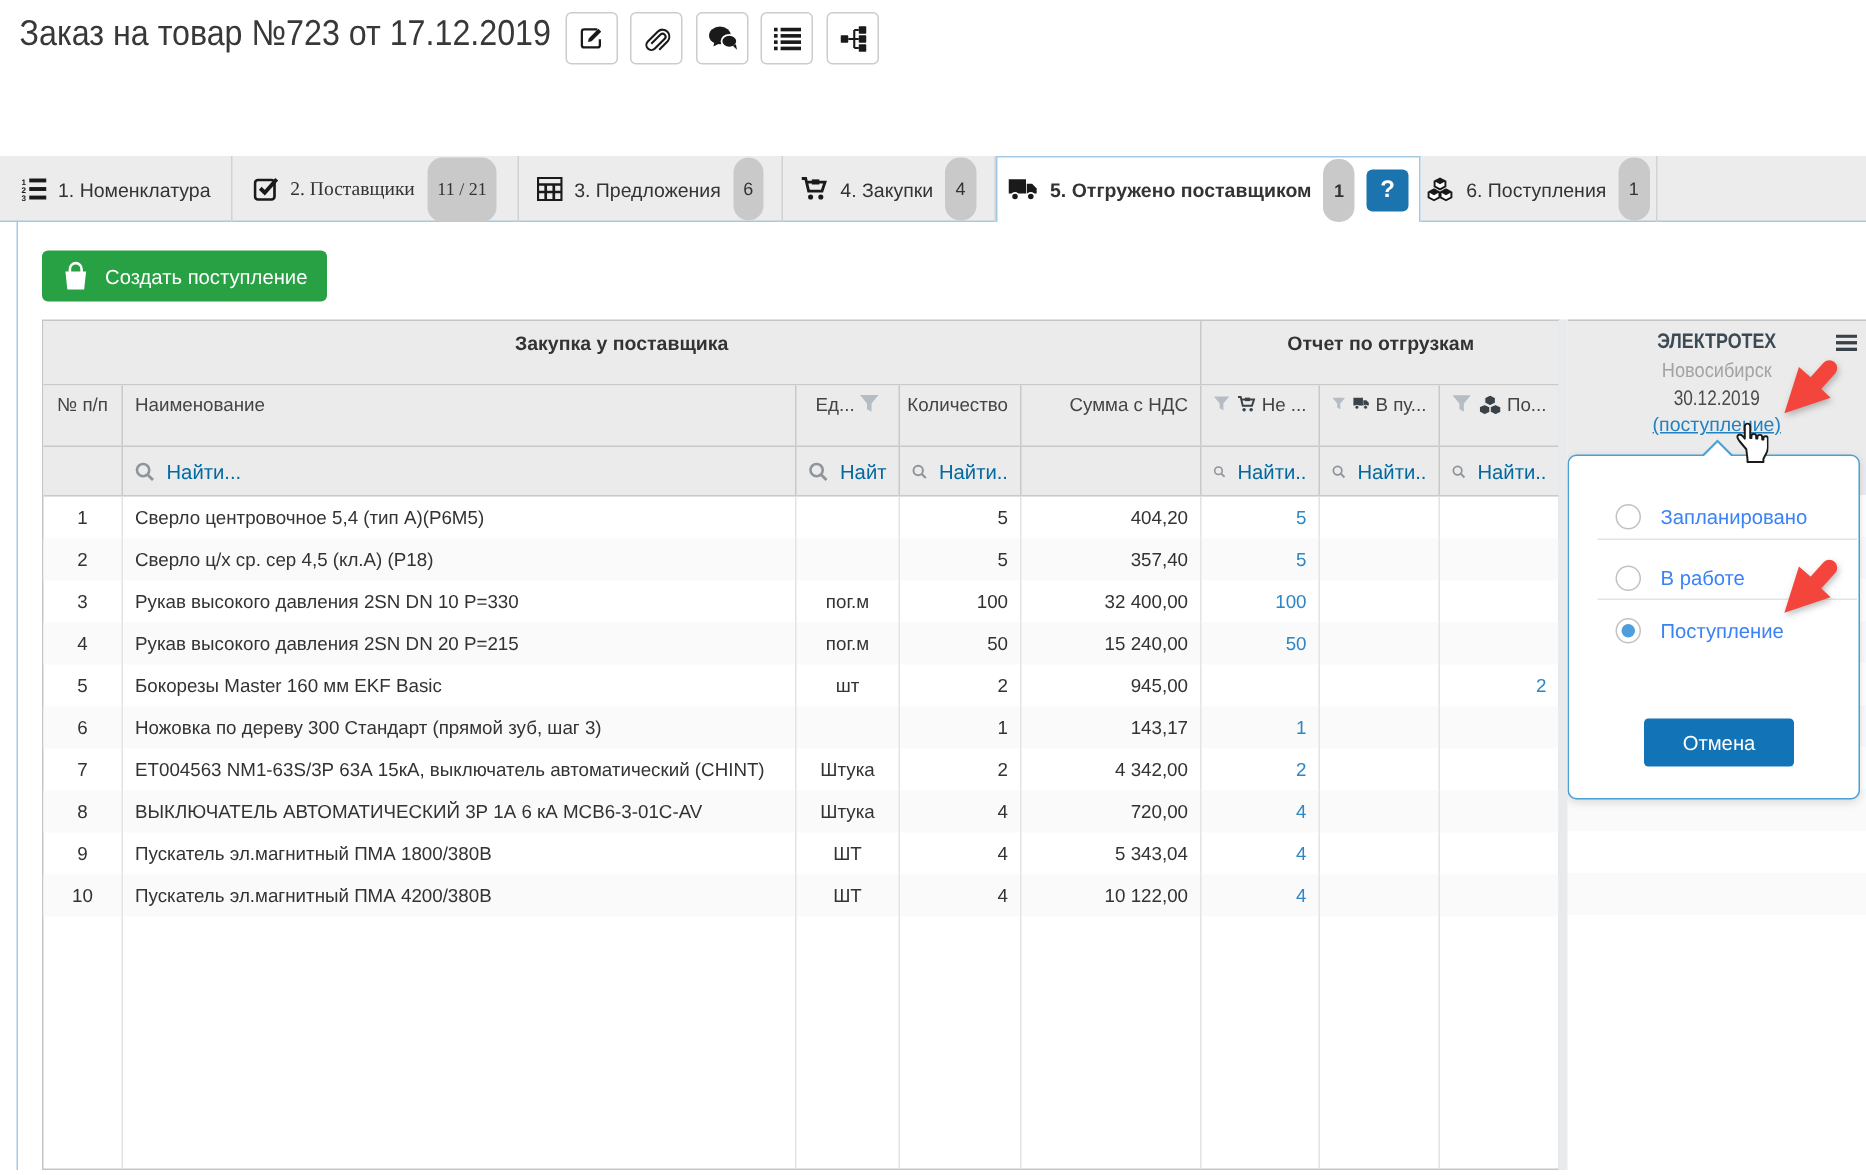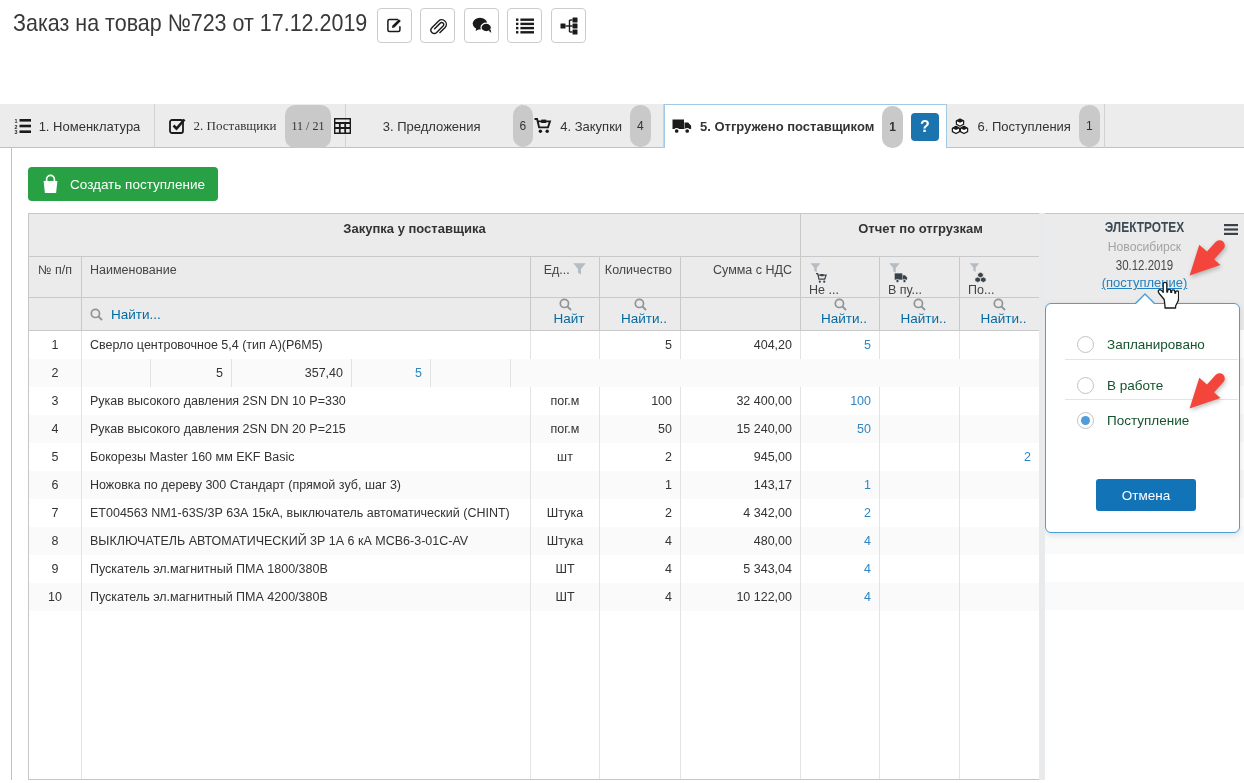--- a/index.html
+++ b/index.html
@@ -13,21 +13,21 @@
 
 
 #status { left:11px; top:53px; width:320px; height:34px; background:#90c8a2; border-radius:4px; color:#e0f0e7; font-size:12.8px; display:flex; align-items:center; justify-content:center; white-space:nowrap; }
 #status .caret { display:inline-block; width:0; height:0; border-left:5px solid transparent; border-right:5px solid transparent; border-top:5px solid #e3f2e9; margin-left:7px; }
 
 
 #tabbar { left:0; top:104px; width:1244px; height:44px; background:#ececec; border-bottom:1px solid #a4c9e5; display:flex; }
 .tab { height:44px; display:flex; align-items:center; justify-content:center; border-right:1px solid #d2d2d2; font-size:13px; color:#333; white-space:nowrap; }
 .tab:nth-child(1){ width:155px; }
 .tab:nth-child(2){ width:191px;font-family:Liberation Serif, serif; }
-.tab:nth-child(3){ width:176px;gap:24px; }
+.tab:nth-child(3){ width:176px; }
 .tab:nth-child(4){ width:142px; }
 .tab:nth-child(5){ width:283px; }
 .tab:nth-child(6){ width:158px; }
 .tab .ticon { margin-right:8px; display:flex; }
 .badge { background:#c9c9c9; color:#333; border-radius:10px; padding:14px 7px; font-size:12px; margin-left:8px; }
 .tab.active { background:#fff; border:1px solid #a4c9e5; border-bottom:1px solid #fff; font-weight:bold; margin-bottom:-1px; height:45px; }
 #qbtn { width:28px; height:28px; background:#1b74ae; color:#fff; border-radius:4px; font-size:16px; font-weight:bold; display:flex; align-items:center; justify-content:center; margin-left:8px; }
 
 
 #panel { left:11px; top:148px; width:1233px; height:632px; border-left:1px solid #a4c9e5; background:#fff; }
@@ -51,42 +51,42 @@
 .brow { height:28px; }
 .brow.alt { background:#fafafa; }
 .c1 { width:53px; justify-content:center; }
 .c2 { width:449px; }
 .c3 { width:69px; justify-content:center; }
 .c4 { width:81px; justify-content:flex-end; }
 .c5 { width:120px; justify-content:flex-end; }
 .c6 { width:79px; justify-content:flex-end; }
 .c7 { width:80px; justify-content:flex-end; }
 .c8 { width:79px; justify-content:flex-end; }
-.hdr-left { justify-content:flex-start !important;flex-direction:column; }
+.hdr-left { justify-content:flex-start !important; }
 .bluenum { color:#2e86c4; }
 .filler { flex:1; }
 .searchph { color:#0369a1; margin-left:8px; font-size:13.5px; }
 
 
 #strip { left:1039px; top:213px; width:6px; height:567px; background:#e8eaec; z-index:5; }
 
 
 #rpanel { left:1045px; top:213px; width:199px; height:567px; }
 #rphead { position:absolute; left:0; top:0; width:199px; height:117px; background:#ebebeb; border-top:1px solid #c6c6c6; text-align:center; }
 #rpbody { position:absolute; left:0; top:117px; width:199px; height:450px; }
 .rstripe { position:absolute; left:0; width:199px; height:28px; background:#fafafa; }
 
 
 #pop { left:1045px; top:303px; width:195px; height:230px; background:#fff; border:1px solid #4a9fd8; border-radius:6px; box-shadow:0 2px 6px rgba(0,0,0,0.12); }
 #pop .caret-o { position:absolute; left:88px; top:-11px; width:0; height:0; border-left:11px solid transparent; border-right:11px solid transparent; border-bottom:11px solid #4a9fd8; }
 #pop .caret-i { position:absolute; left:90px; top:-9px; width:0; height:0; border-left:9px solid transparent; border-right:9px solid transparent; border-bottom:9px solid #fff; }
 .radiorow { position:absolute; left:0; width:100%; height:40px; display:flex; align-items:center; }
 .rc { width:17px; height:17px; border-radius:50%; border:1px solid #c2c2c2; background:#fff; margin-left:31px; margin-right:13px; position:relative; }
 .rc.sel::after { content:""; position:absolute; left:3px; top:3px; width:9px; height:9px; border-radius:50%; background:#4f9ddb; }
-.rlabel { font-size:13.5px; color:#14532d; }
+.rlabel { font-size:13.5px; color:#3b82f6; }
 .sep { position:absolute; left:19px; right:1px; height:1px; background:#e4e4e4; }
 #cancelbtn { position:absolute; left:50px; top:175px; width:100px; height:32px; background:#1273b6; border-radius:3px; color:#fff; font-size:13.5px; display:flex; align-items:center; justify-content:center; }
 
 
 .redarrow { position:absolute; filter:drop-shadow(1px 2px 2px rgba(0,0,0,0.25)); }
 </style>
 </head>
 <body>
 <div id="page">
   <div id="title" class="abs">Заказ на товар №723 от 17.12.2019</div>
@@ -300,20 +300,21 @@
         <div class="cell bRl c2">Сверло центровочное 5,4 (тип А)(Р6М5)</div>
         <div class="cell bRl c3"></div>
         <div class="cell bRl c4">5</div>
         <div class="cell bRl c5">404,20</div>
         <div class="cell bRl c6 bluenum">5</div>
         <div class="cell bRl c7"></div>
         <div class="cell c8"></div>
       </div>
     <div class="trow brow alt">
         <div class="cell bRl c1">2</div>
+        <div class="cell bRl c2">Сверло ц/х ср. сер 4,5 (кл.А) (Р18)</div>
         <div class="cell bRl c3"></div>
         <div class="cell bRl c4">5</div>
         <div class="cell bRl c5">357,40</div>
         <div class="cell bRl c6 bluenum">5</div>
         <div class="cell bRl c7"></div>
         <div class="cell c8"></div>
       </div>
     <div class="trow brow">
         <div class="cell bRl c1">3</div>
         <div class="cell bRl c2">Рукав высокого давления 2SN DN 10 Р=330</div>
@@ -362,21 +363,21 @@
         <div class="cell bRl c5">4 342,00</div>
         <div class="cell bRl c6 bluenum">2</div>
         <div class="cell bRl c7"></div>
         <div class="cell c8"></div>
       </div>
     <div class="trow brow alt">
         <div class="cell bRl c1">8</div>
         <div class="cell bRl c2">ВЫКЛЮЧАТЕЛЬ АВТОМАТИЧЕСКИЙ 3Р 1А 6 кА МСВ6-3-01С-AV</div>
         <div class="cell bRl c3">Штука</div>
         <div class="cell bRl c4">4</div>
-        <div class="cell bRl c5">480,00</div>
+        <div class="cell bRl c5">720,00</div>
         <div class="cell bRl c6 bluenum">4</div>
         <div class="cell bRl c7"></div>
         <div class="cell c8"></div>
       </div>
     <div class="trow brow">
         <div class="cell bRl c1">9</div>
         <div class="cell bRl c2">Пускатель эл.магнитный ПМА 1800/380В</div>
         <div class="cell bRl c3">ШТ</div>
         <div class="cell bRl c4">4</div>
         <div class="cell bRl c5">5 343,04</div>

